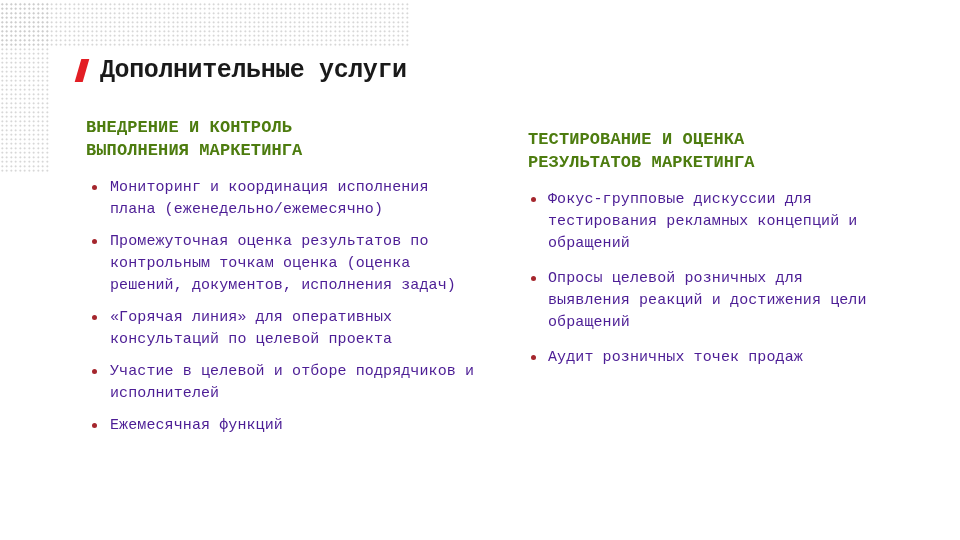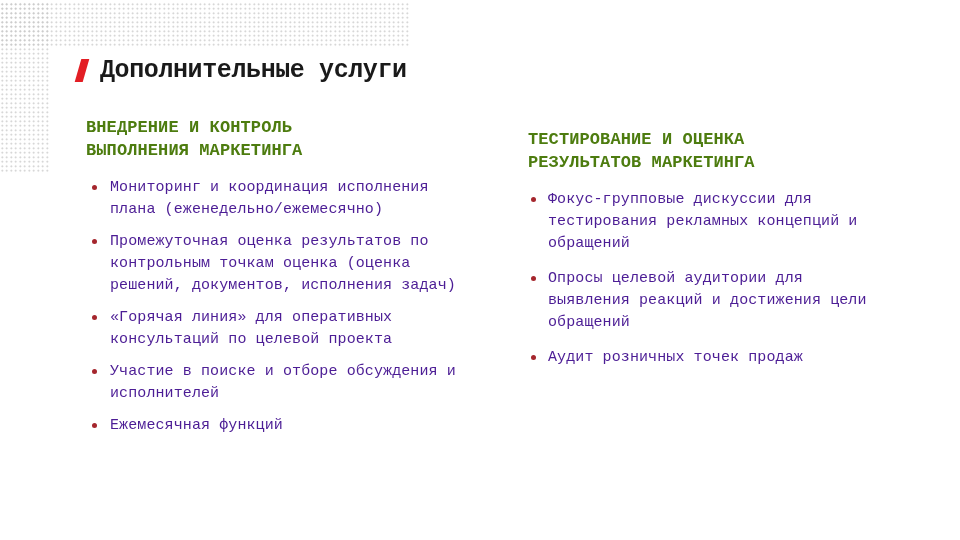--- a/index.html
+++ b/index.html
@@ -118,21 +118,21 @@
 контрольным точкам оценка (оценка
 решений, документов, исполнения задач)</span>
       </li>
       <li>
         <span class="bullet-dot"></span>
         <span class="item-text">«Горячая линия» для оперативных
 консультаций по целевой проекта</span>
       </li>
       <li>
         <span class="bullet-dot"></span>
-        <span class="item-text">Участие в поиске и отборе обсуждения и
+        <span class="item-text">Участие в целевой и отборе подрядчиков и
 исполнителей</span>
       </li>
       <li>
         <span class="bullet-dot"></span>
         <span class="item-text">Ежемесячная функций</span>
       </li>
     </ul>
   </div>
 
   <div class="column column-right">
@@ -140,21 +140,21 @@
 РЕЗУЛЬТАТОВ МАРКЕТИНГА</h2>
     <ul class="bullet-list">
       <li>
         <span class="bullet-dot"></span>
         <span class="item-text">Фокус-групповые дискуссии для
 тестирования рекламных концепций и
 обращений</span>
       </li>
       <li>
         <span class="bullet-dot"></span>
-        <span class="item-text">Опросы целевой аудитории для
+        <span class="item-text">Опросы целевой розничных для
 выявления реакций и достижения цели
 обращений</span>
       </li>
       <li>
         <span class="bullet-dot"></span>
         <span class="item-text">Аудит розничных точек продаж</span>
       </li>
     </ul>
   </div>
 

